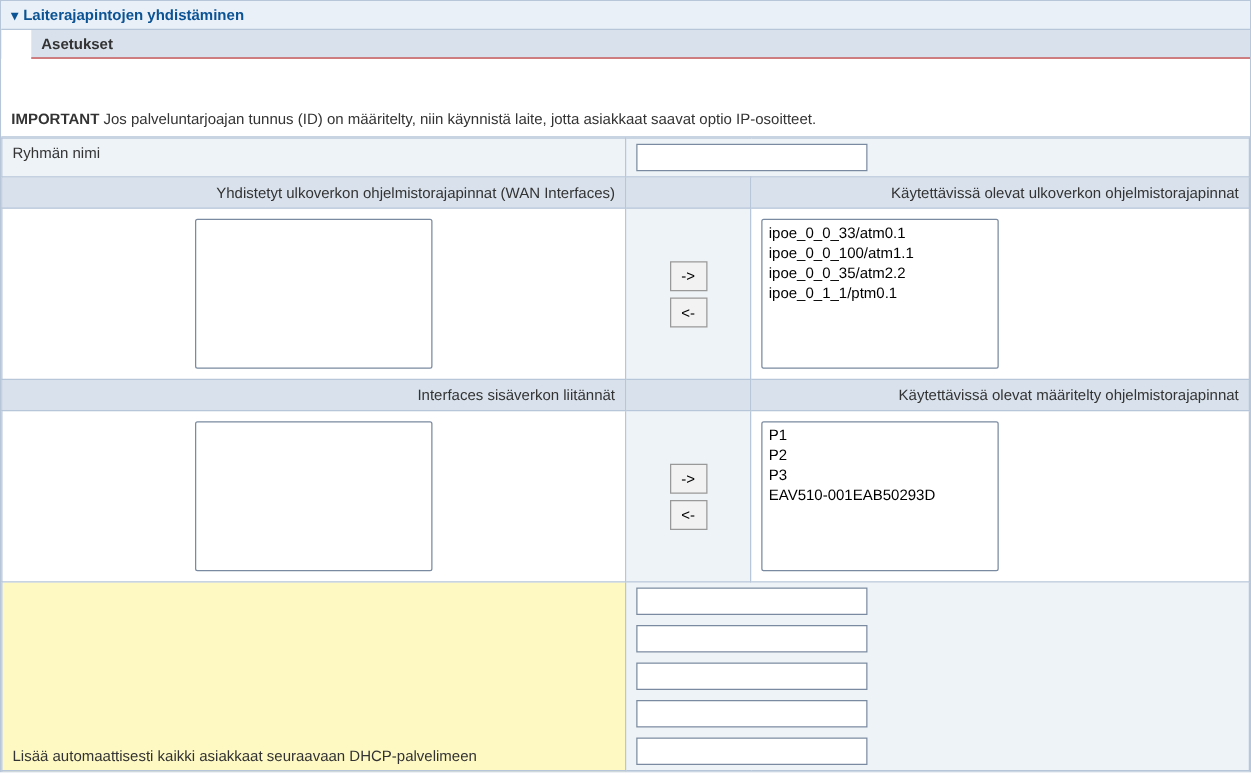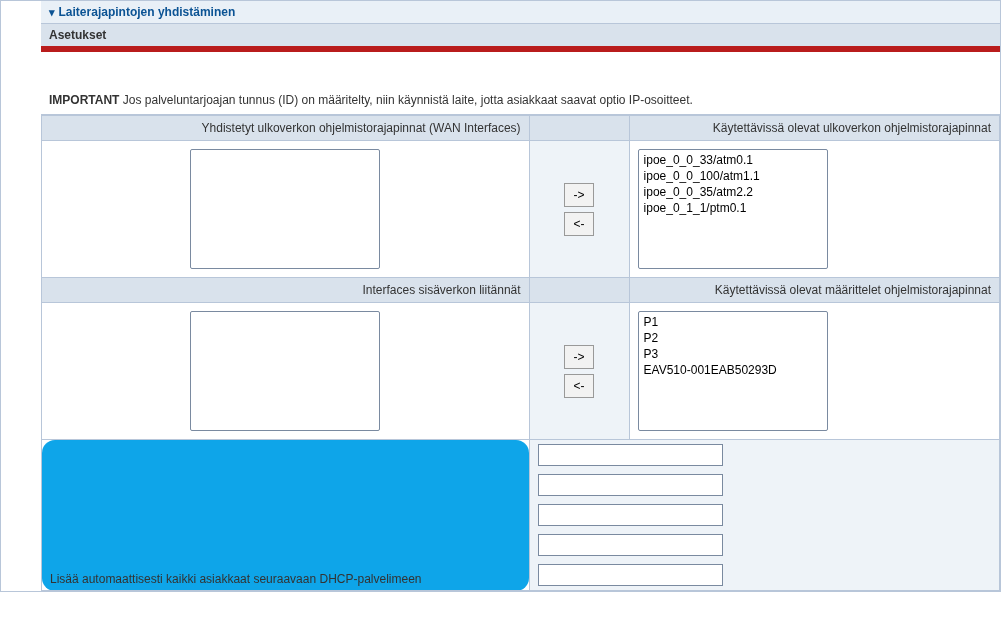--- a/index.html
+++ b/index.html
@@ -1,30 +1,30 @@
 <!DOCTYPE html>
 <html><head>
 <meta charset="utf-8">
 <style>
   * { box-sizing: border-box; }
   body { margin: 0; font-family: Arial, sans-serif; font-size: 12px; color: #333; background: #fff; }
-  .page { width: 1001px; border: 1px solid #b8c6d9; padding-left: 40px; }
+  .page { width: 1001px; border: 1px solid #b8c6d9; }
   .section-header { background: #e9f0f7; color: #0b5394; font-weight: bold; padding: 4px 8px; border-bottom: 1px solid #b8c6d9; }
   .section-header::before { content: "▾"; color: #0b5394; margin-right: 4px; font-size: 11px; }
-  .settings-header { background: #d9e2ec; font-weight: bold; padding: 4px 8px; border-bottom: 6px solid #b91c1c; }
+  .settings-header { background: #d9e2ec; font-weight: bold; padding: 4px 8px; border-bottom: 1px solid #b91c1c; margin-left: 24px; }
   .info-box { background: #fff; padding: 6px 8px; line-height: 1.4; border-bottom: 1px solid #b8c6d9; }
   .info-box .important { font-weight: bold; }
 
   table.layout { width: 100%; border-collapse: collapse; }
   table.layout td { border: 1px solid #b8c6d9; padding: 4px 8px; vertical-align: top; background: #eef3f8; }
   table.layout td.label-cell { width: 50%; background: #eef3f8; }
   table.layout td.list-cell { background: #fff; padding: 8px; }
   table.layout td.btn-cell { width: 60px; text-align: center; vertical-align: middle; background: #eef3f8; }
   table.layout td.spacer-cell { width: 100px; background: #eef3f8; }
-  table.layout td.gray-cell { background: #0ea5e9; border-radius: 13px; }
+  table.layout td.gray-cell { background: #fef9c3; }
   table.layout tr.header-row td { background: #d9e2ec; font-weight: normal; padding: 5px 8px; text-align: right; }
 
   .text-input { width: 185px; height: 22px; border: 1px solid #7a8aa0; padding: 2px 4px; font-family: inherit; font-size: 12px; background:#fff; }
   .listbox { width: 190px; height: 120px; border: 1px solid #7a8aa0; padding: 2px; font-family: inherit; font-size: 12px; background:#fff; overflow-y: scroll; }
   .listbox option { padding: 1px 3px; }
   .transfer-btn { width: 30px; height: 24px; margin: 5px auto; display: block; background: #f2f2f2; border: 1px solid #999; font-family: inherit; font-size: 12px; cursor: pointer; }
 
   .stacked-inputs td { padding: 6px 8px; }
   .stacked-inputs .text-input { display: block; margin-bottom: 8px; }
   .stacked-inputs .text-input:last-child { margin-bottom: 0; }
@@ -40,20 +40,26 @@
 
   <div class="info-box">
     <br>
     <br>
     <span class="important">IMPORTANT</span><span> Jos palveluntarjoajan tunnus (ID) on määritelty, niin käynnistä laite, jotta asiakkaat saavat optio IP-osoitteet.</span>
   </div>
 
   <table class="layout">
 
     <tbody>
+        <tr>
+      <td class="label-cell">Ryhmän nimi</td>
+      <td colspan="3">
+        <input type="text" class="text-input" value="" style="">
+      </td>
+    </tr>
 
     <tr class="header-row">
       <td>Yhdistetyt ulkoverkon ohjelmistorajapinnat (WAN Interfaces)</td>
       <td class="spacer-cell"></td>
       <td colspan="2">Käytettävissä olevat ulkoverkon ohjelmistorajapinnat</td>
     </tr>
 
     <tr>
       <td class="list-cell" style="text-align:center;">
         <select multiple="" class="listbox" id="wan-grouped"></select>
@@ -68,21 +74,21 @@
               <option>ipoe_0_0_100/atm1.1</option>
               <option>ipoe_0_0_35/atm2.2</option>
               <option>ipoe_0_1_1/ptm0.1</option>
             </select>
       </td>
     </tr>
 
     <tr class="header-row">
       <td>Interfaces sisäverkon liitännät</td>
       <td class="spacer-cell"></td>
-      <td colspan="2">Käytettävissä olevat määrittelet ohjelmistorajapinnat</td>
+      <td colspan="2">Käytettävissä olevat määritelty ohjelmistorajapinnat</td>
     </tr>
 
     <tr>
       <td class="list-cell" style="text-align:center;">
         <select multiple="" class="listbox" id="lan-grouped"></select>
       </td>
       <td class="btn-cell">
         <button class="transfer-btn">-&gt;</button>
         <button class="transfer-btn">&lt;-</button>
       </td>

